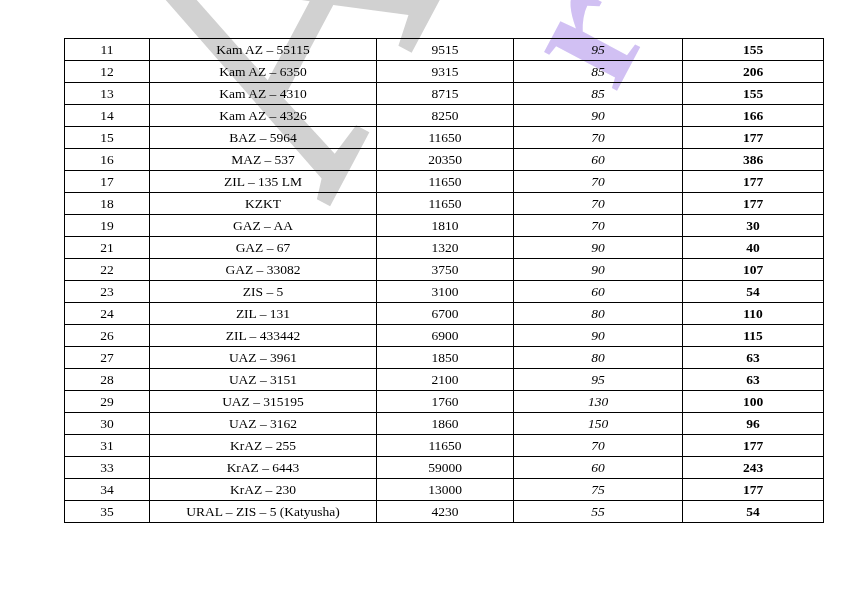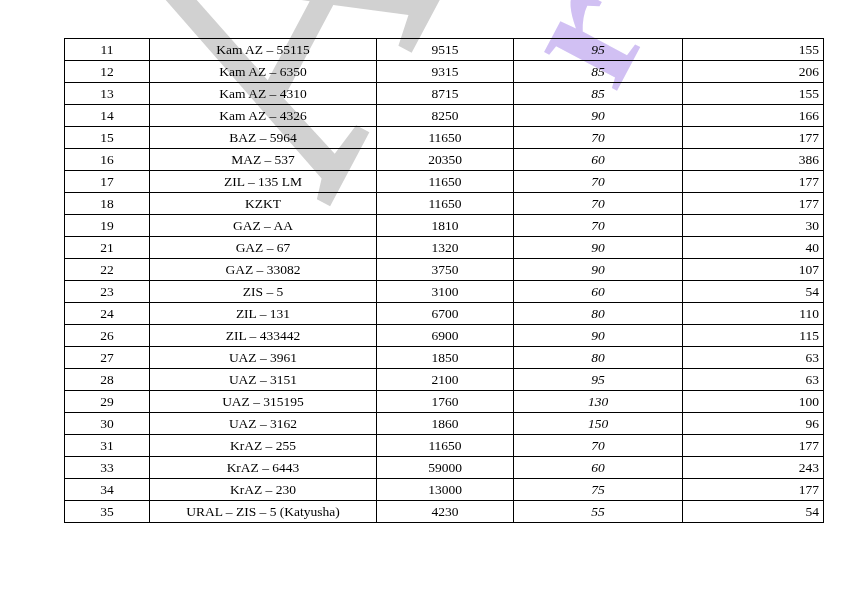--- a/index.html
+++ b/index.html
@@ -71,21 +71,21 @@
     font-size: 13.5px;
     line-height: 1.0;
     padding: 0 4px;
     vertical-align: middle;
     background: transparent;
   }
   td.c-num   { width: 76px;  text-align: center; }
   td.c-model { width: 218px; text-align: center; padding-left: 7px; }
   td.c-v1    { width: 128px; text-align: center; }
   td.c-v2    { width: 160px; text-align: center; font-style: italic; }
-  td.c-v3    { width: 132px; text-align: right; }
+  td.c-v3    { width: 132px; text-align: center; font-weight: bold; }
 </style>
 </head>
 <body>
 
 <div id="watermark-layer">
   <div class="wm-text wm-gray">Aviatar24</div>
   <div class="wm-text wm-purple">r 24</div>
 </div>
 
 <div id="doc-table-wrap">

